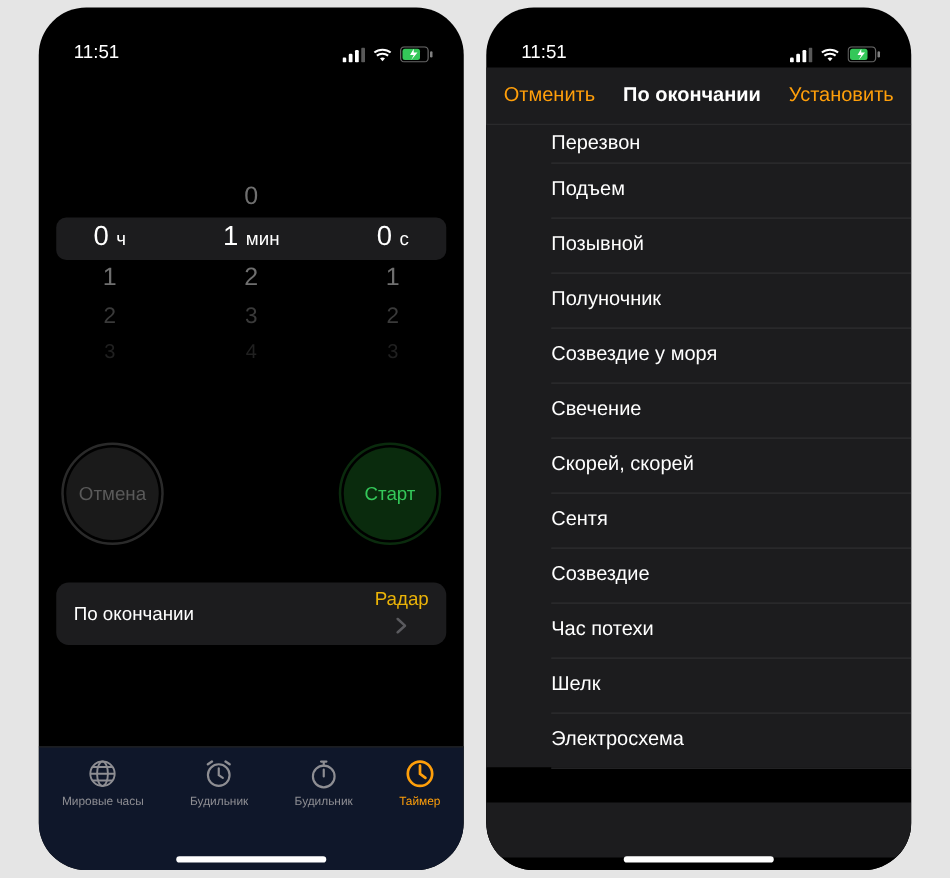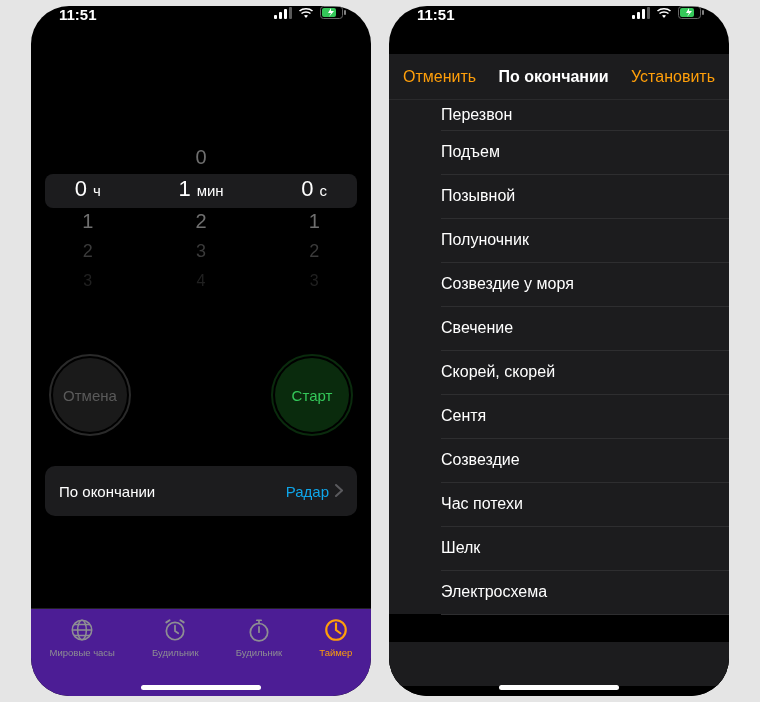--- a/index.html
+++ b/index.html
@@ -15,23 +15,23 @@
     background: #000;
     border-radius: 38px;
     overflow: hidden;
     color: #fff;
     position: relative;
     display: flex; flex-direction: column;
   }
   
   .statusbar {
     height: 44px;
-    display: flex; align-items: flex-start; justify-content: space-between;
+    display: flex; align-items: flex-end; justify-content: space-between;
     padding: 0 24px 0 28px;
-    font-size: 15px; font-weight: 700;
+    font-size: 15px; font-weight: 400;
   }
   .status-icons { display: flex; align-items: center; gap: 6px; }
   .status-icons svg { display: block; }
   
   .timer-body { flex: 1; display: flex; flex-direction: column; }
   .picker-wrap { margin-top: 90px; }
   .picker {
     position: relative; height: 160px;
     display: flex; justify-content: center;
     color: #b8b8b8;
@@ -72,27 +72,27 @@
   .btn-cancel::before { border-color:#2a2a2a; opacity:1;}
   .btn-start { background: #0a2b0d; color: #34c759; }
   .btn-start::before { border-color:#0a2b0d; opacity:1;}
 
   .end-row {
     margin: 34px 14px 0; height: 50px;
     background: #1c1c1e; border-radius: 10px;
     display: flex; align-items: center; justify-content: space-between;
     padding: 0 14px; font-size: 15px;
   }
-  .end-row .right { display:flex; align-items:flex-start; gap:6px; color:#0ea5e9;}
+  .end-row .right { display:flex; align-items:center; gap:6px; color:#eab308;flex-direction:column;}
   .chev { color:#5a5a5e; }
 
   .tabbar {
-    height: 88px; border-top: 0.5px solid #222;
+    height: 99px; border-top: 0.5px solid #222;
     display: flex; justify-content: space-around; align-items: flex-start;
-    padding-top: 8px; background:#4c1d95;
+    padding-top: 8px; background:#0f172a;
   }
   .tab { display:flex; flex-direction:column; align-items:center; gap:4px;
     font-size: 9.5px; color: #8e8e93; }
   .tab.active { color: #ff9f0a; }
   .tab svg { width: 26px; height: 26px; }
 
   .home-ind {
     position:absolute; bottom:6px; left:50%; transform:translateX(-50%);
     width: 120px; height:5px; background:#fff; border-radius:3px;
   }

